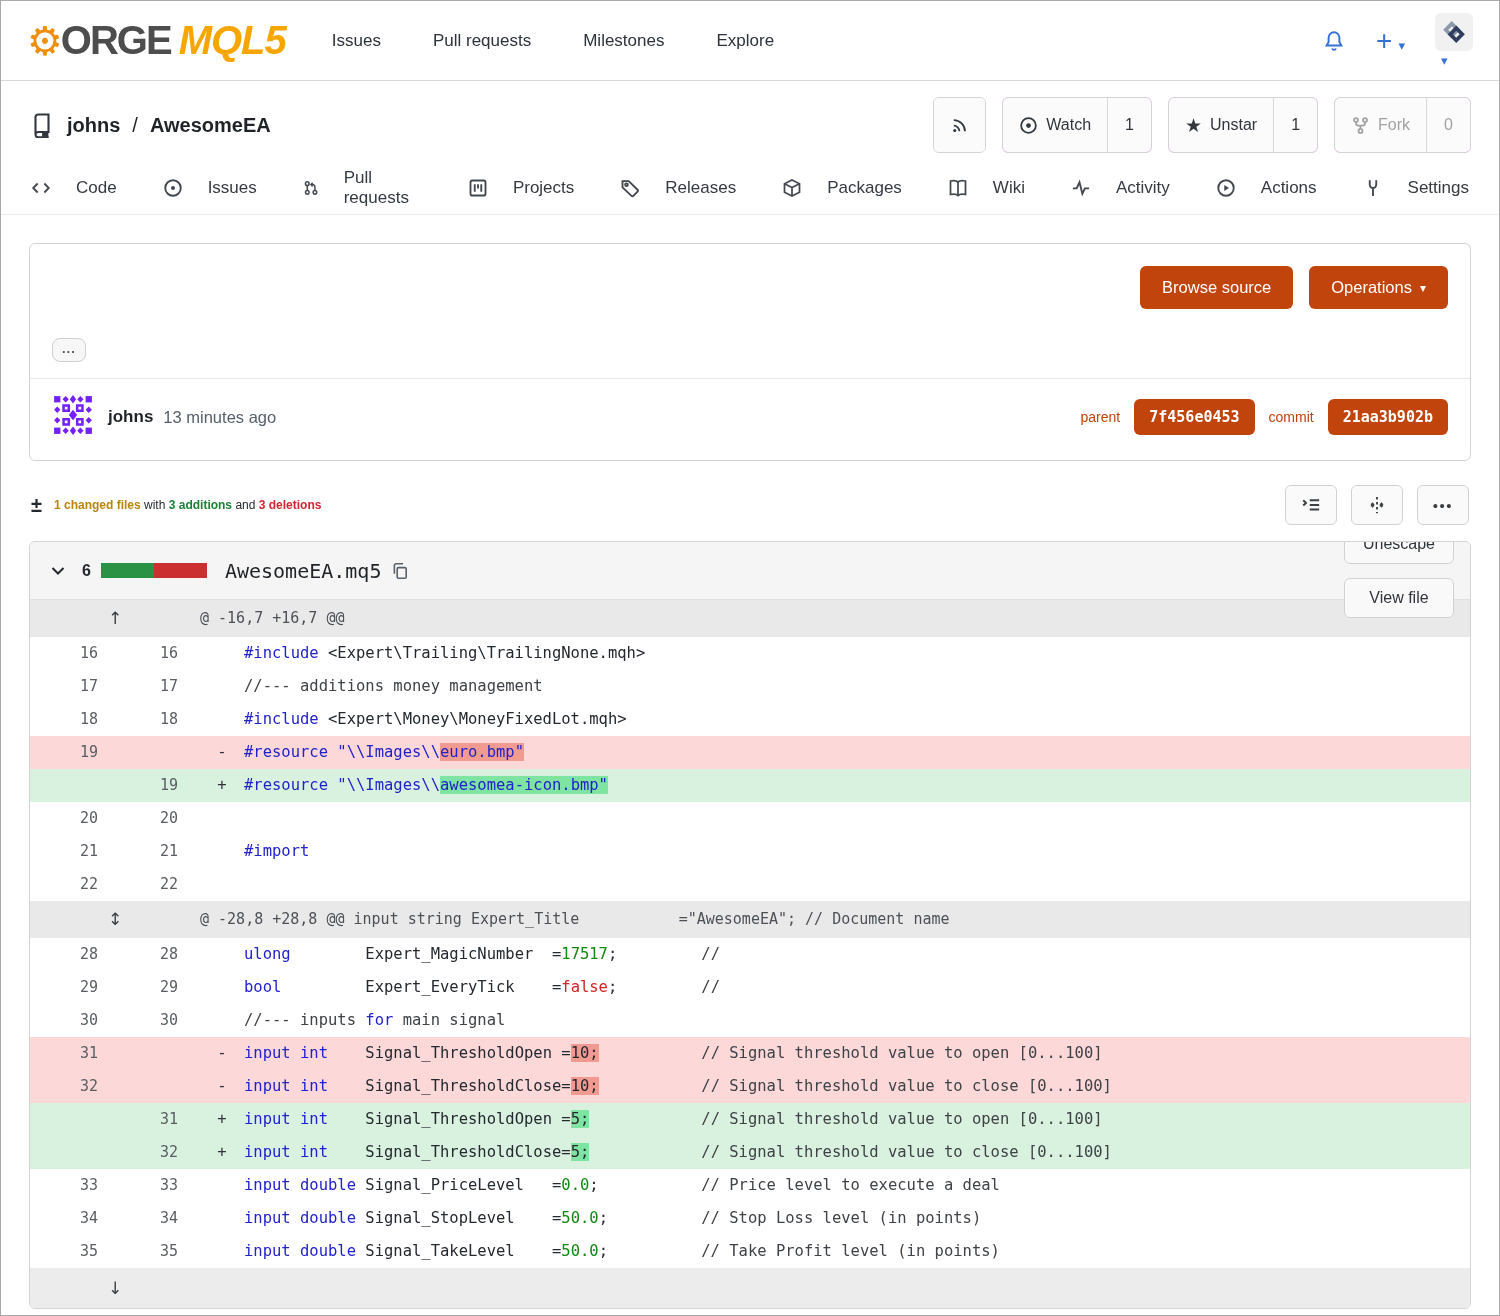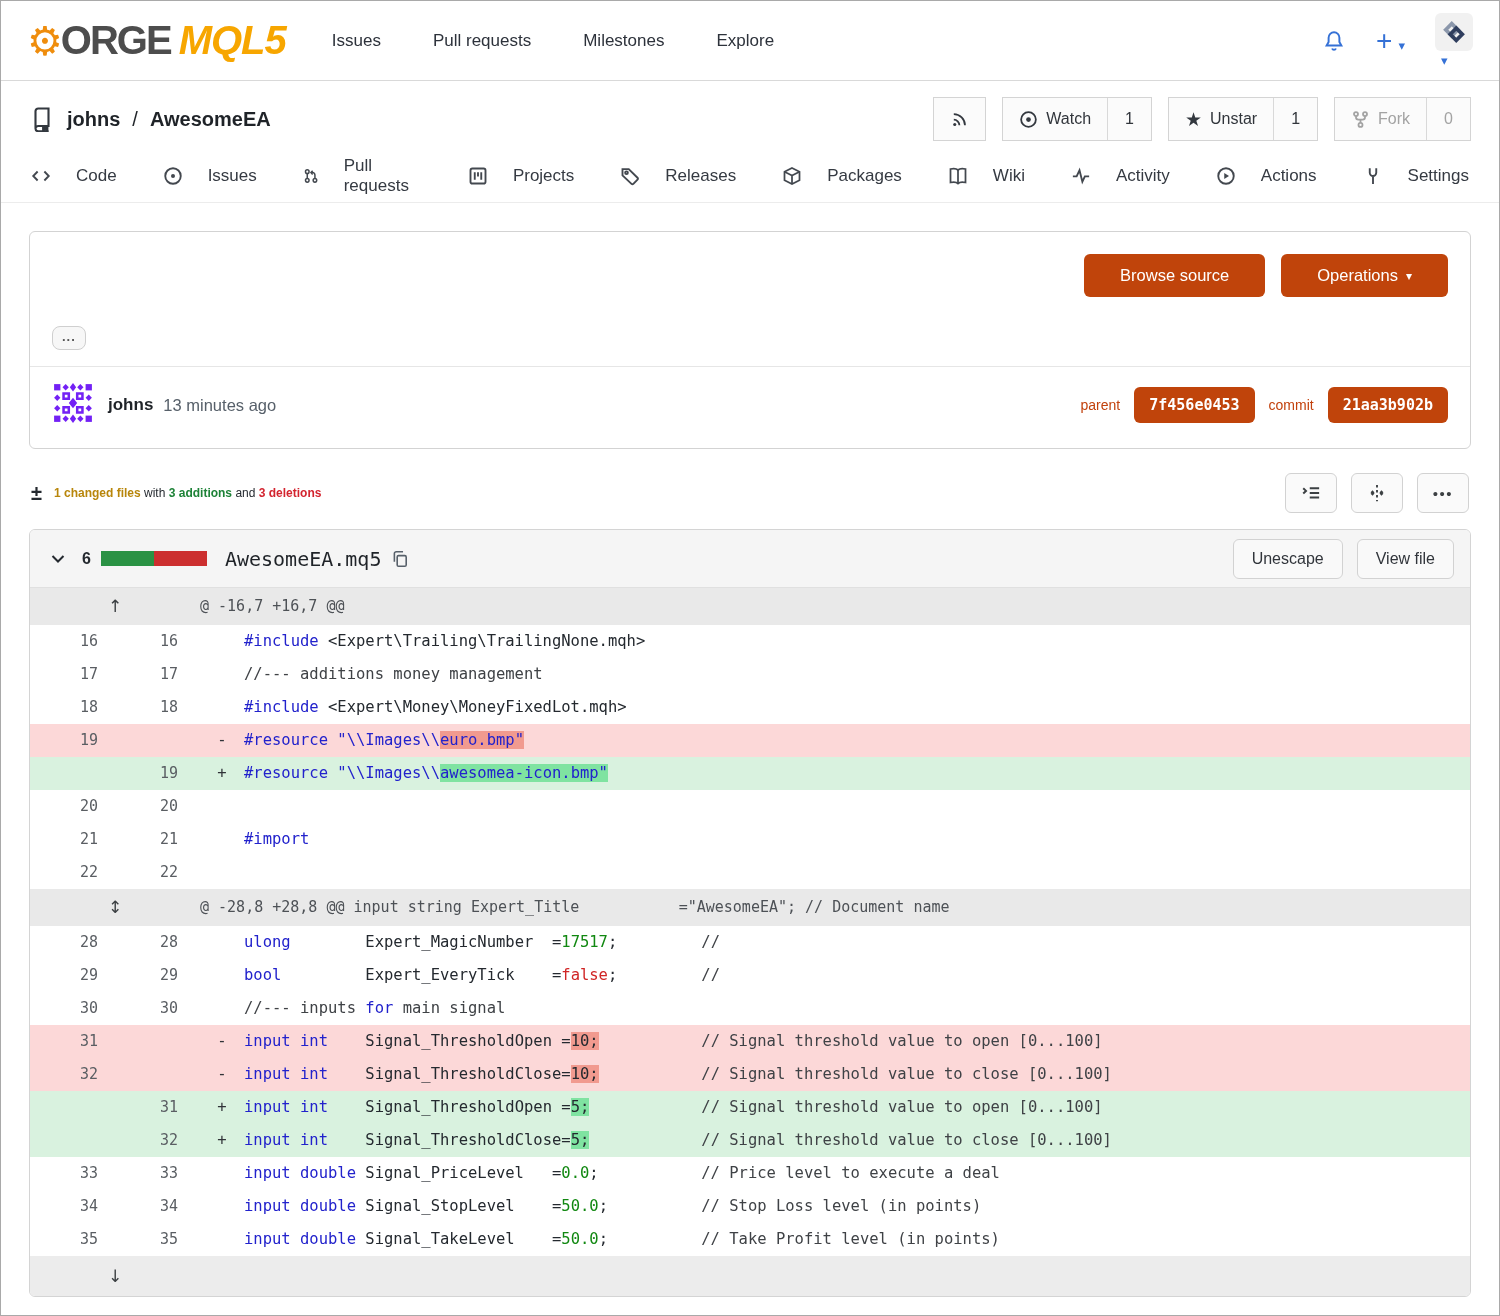--- a/index.html
+++ b/index.html
@@ -19,38 +19,38 @@
   .icon-blue { color:#3571d6; }
   .caret { font-size:13px; color:#3571d6; margin-left:6px; }
   .nav-plus { font-size:28px; color:#3571d6; font-weight:400; line-height:1; }
   .nav-avatar { width:38px; height:38px; border-radius:6px; background:#f1f1f1; display:flex; align-items:center; justify-content:center; }
 
   
   .repo-header { display:flex; align-items:center; padding:16px 28px 8px; }
   .repo-title { display:flex; align-items:center; gap:12px; font-size:20px; font-weight:700; color:#1f2328; }
   .repo-title .sep { font-weight:400; color:#1f2328; }
   .repo-actions { margin-left:auto; display:flex; gap:16px; }
-  .btn-group { display:flex; border:1px solid #d4d4d4; border-radius:0; overflow:hidden; background:#f0abfc; height:44px; }
+  .btn-group { display:flex; border:1px solid #d4d4d4; border-radius:6px; overflow:hidden; background:#f0abfc; height:56px; }
   .btn-seg { display:flex; align-items:center; gap:8px; padding:0 16px; font-size:16px; color:#31353b; background:#fbfbfb; border:none; cursor:pointer; font-family:inherit; }
   .btn-seg.count { border-left:1px solid #d9d9d9; padding:0 17px; }
   .btn-group.disabled .btn-seg { color:#a3a3a3; cursor:default;align-items:center; }
   .svgicon { display:inline-block; vertical-align:middle; }
 
   
   .repo-tabs { display:flex; align-items:center; gap:46px; padding:0 30px; height:54px; border-bottom:1px solid #ececec; }
   .tab { display:flex; align-items:center; gap:25px; font-size:17px; color:#353a42; cursor:pointer; }
   .tab svg { color:#43484f; }
   .tab.right { margin-left:auto; }
 
   
   .content { padding:28px 28px 0; }
 
   .commit-box { border:1px solid #d3d3d3; border-radius:6px; background:#fff; }
   .commit-top { display:flex; justify-content:flex-end; align-items:flex-start; padding:22px 22px 0; gap:16px; min-height:86px; }
-  .btn-orange { background:#c0440b; color:#fff; border:none; border-radius:6px; font-size:16.5px; padding:12px 36px; cursor:pointer; font-family:inherit; display:flex; align-items:center; gap:8px; }
+  .btn-orange { background:#c0440b; color:#fff; border:none; border-radius:6px; font-size:16.5px; padding:12px 22px; cursor:pointer; font-family:inherit; display:flex; align-items:center; gap:8px; }
   .btn-orange .caret-w { color:#fff; font-size:12px; }
   .commit-ellipsis-row { padding:8px 22px 16px; }
   .mini-ellipsis { border:1px solid #cfcfcf; background:#f7f7f7; border-radius:8px; font-size:13px; letter-spacing:1px; color:#555; padding:3px 9px 6px; cursor:pointer; line-height:1; font-weight:700; }
   .commit-divider { border-top:1px solid #e6e6e6; }
   .commit-author { display:flex; align-items:center; padding:15px 22px 20px; }
   .author-name { font-size:17px; font-weight:700; color:#1f2328; margin-left:14px; }
   .author-time { font-size:16.5px; color:#57606a; margin-left:10px; }
   .commit-refs { margin-left:auto; display:flex; align-items:center; gap:14px; }
   .ref-label { font-size:14px; color:#c2410c; }
   .hash-btn { background:#c0440b; color:#fff; border:none; border-radius:6px; font-family:"DejaVu Sans Mono", monospace; font-size:15px; font-weight:700; padding:9px 15px; cursor:pointer; }
@@ -69,21 +69,21 @@
   
   .diff-box { border:1px solid #d4d4d4; border-radius:6px; overflow:hidden; background:#fff; }
   .diff-file-header { height:58px; background:#f5f5f5; border-bottom:1px solid #e0e0e0; display:flex; align-items:center; padding:0 16px; }
   .collapse-btn { background:none; border:none; color:#24292f; cursor:pointer; padding:4px; display:flex; }
   .chg-count { font-size:16px; font-weight:700; color:#24292f; margin:0 10px 0 12px; }
   .chg-bar { display:flex; width:106px; height:15px; margin-right:18px; }
   .chg-bar .g { background:#2a9244; width:53px; }
   .chg-bar .r { background:#cc2f2f; width:53px; }
   .file-name { font-family:"DejaVu Sans Mono", monospace; font-size:20px; color:#1f2328; }
   .copy-btn { background:none; border:none; color:#57606a; cursor:pointer; margin-left:10px; display:flex; }
-  .file-btns { margin-left:auto; display:flex; gap:14px; }
+  .file-btns { margin-left:auto; display:flex; gap:14px;flex-direction:column; }
   .lite-btn { height:40px; padding:0 18px; border:1px solid #d2d2d2; border-radius:6px; background:#f9f9f9; font-size:16px; color:#31353b; cursor:pointer; font-family:inherit; }
 
   
   .diff-body { font-family:"DejaVu Sans Mono", monospace; font-size:15.5px; }
   .drow { display:flex; height:33px; line-height:33px; }
   .drow.hunk { height:37px; line-height:37px; background:#e9e9e9; }
   .drow.del { background:#fcd8d8; }
   .drow.add { background:#d9f2df; }
   .drow.bottom { height:40px; line-height:40px; background:#ececec; }
   .cell-old { width:84px; text-align:right; padding-right:16px; color:#5a5e63; font-size:15px; cursor:pointer; }

